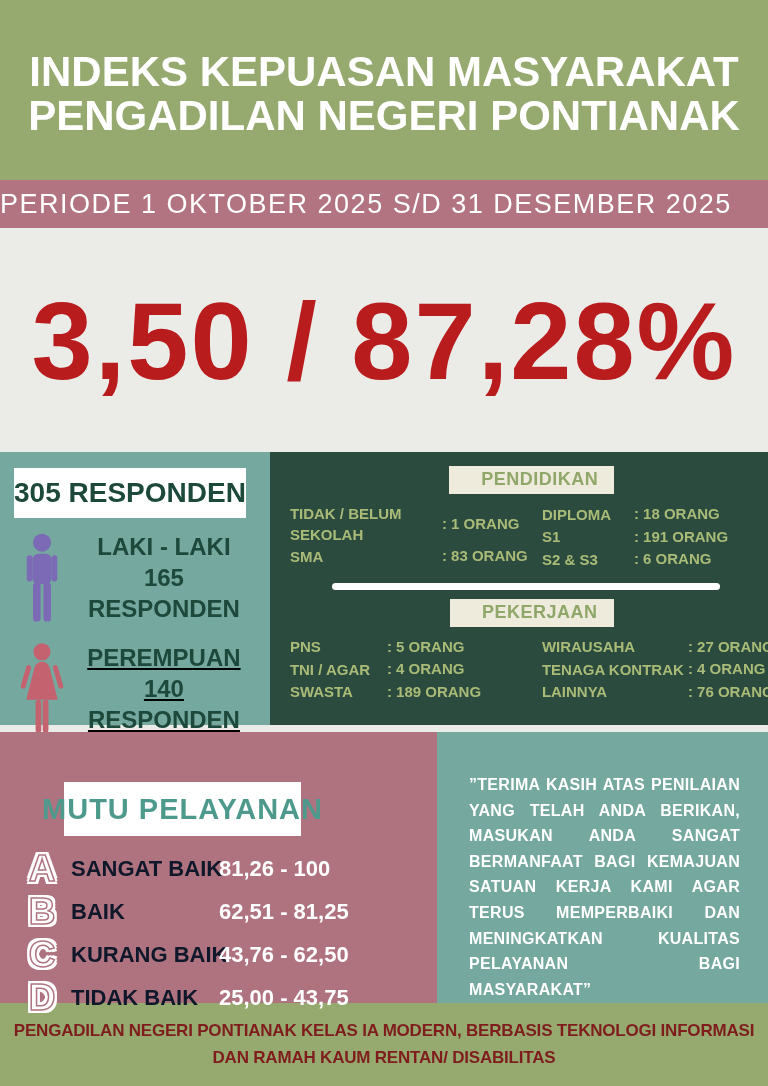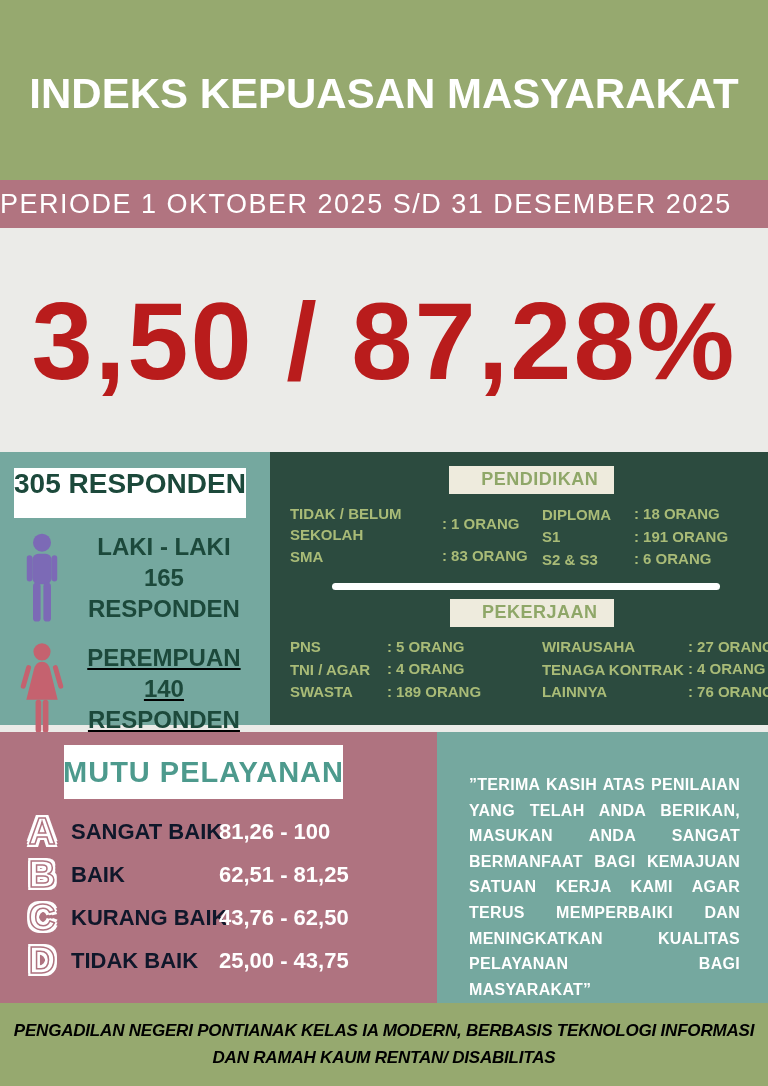--- a/index.html
+++ b/index.html
@@ -13,21 +13,21 @@
   .band-period { height:48px; background:#b17480; display:flex; align-items:center; justify-content:flex-start; }
   .period-text { color:#fff; font-size:27px; font-weight:400; letter-spacing:1.5px; white-space:nowrap; }
 
   
   .band-score { height:224px; background:#ebebe8; display:flex; align-items:center; justify-content:center; }
   .score-text { color:#b91c1c; font-size:110px; font-weight:700; letter-spacing:2px; white-space:nowrap; }
 
   
   .band-main { height:273px; display:flex; }
   .gender-panel { width:283px; background:#75a89f; }
-  .total-box { background:#ffffff; margin:16px 24px 0 14px; height:50px; display:flex; justify-content:center; }
+  .total-box { background:#ffffff; margin:16px 24px 0 14px; height:50px; display:flex; align-items:center; justify-content:center; }
   .total-text { color:#1c493b; font-size:28px; font-weight:700; white-space:nowrap; }
   .gender-row { display:flex; align-items:center; padding:0 10px 0 16px; }
   .gender-row.male { margin-top:13px; }
   .gender-row.female { margin-top:17px;text-decoration:underline; }
   .gender-icon { flex:0 0 52px; display:flex; justify-content:center; }
   .gender-text { flex:1; text-align:center; color:#1c493b; font-size:24px; font-weight:700; line-height:1.3; }
 
   .stats-panel { flex:1; background:#2c4b3f; padding:14px 18px 0 20px; }
   .section-label { background:#eeebdd; width:fit-content; margin:0 auto; padding:3px 16px 4px 32px; }
   .section-label span { color:#8fa768; font-size:18px; font-weight:700; letter-spacing:0.5px; }
@@ -42,45 +42,46 @@
   .pekerjaan .left .lbl { width:97px; }
   .pekerjaan .right .lbl { width:146px; }
   .srow .val { white-space:nowrap; }
   .divider { height:7px; background:#fff; border-radius:4px; margin:12px 0 9px 42px; width:388px; }
 
   .gap-strip { height:7px; background:#ebebe8; }
 
   
   .band-bottom { height:271px; display:flex; }
   .mutu-panel { width:437px; background:#af7380; padding-top:13px; }
-  .mutu-title-box { margin-left:64px; width:279px; height:54px; background:#ffffff; display:flex; align-items:center; justify-content:center; }
+  .mutu-title-box { margin-left:64px; width:237px; height:54px; background:#ffffff; display:flex; align-items:center; justify-content:center;margin-top:37px; }
   .mutu-title { color:#4d9a8d; font-size:29px; font-weight:700; letter-spacing:1px; white-space:nowrap; }
   .mutu-rows { margin-top:11px; padding-left:18px; }
   .mutu-row { display:flex; align-items:center; height:43px; }
   .grade-letter { width:48px; text-align:center; font-size:37px; font-weight:700; color:#fff;
       -webkit-text-stroke:1.5px #af7380;
       text-shadow:-3px -3px 0 #fff, 3px -3px 0 #fff, -3px 3px 0 #fff, 3px 3px 0 #fff,
                   -3px 0 0 #fff, 3px 0 0 #fff, 0 -3px 0 #fff, 0 3px 0 #fff; }
   .mutu-label { width:148px; margin-left:5px; color:#0f172a; font-size:22px; font-weight:700; white-space:nowrap; }
   .mutu-range { color:#fff; font-size:22px; font-weight:700; white-space:nowrap; }
 
   .quote-panel { flex:1; background:#75a89f; padding:40px 28px 0 32px; }
   .quote-text { color:#fff; font-size:16px; font-weight:700; line-height:1.6; text-align:justify; letter-spacing:0.3px; }
 
   
   .band-footer { height:83px; background:#96a96f; display:flex; flex-direction:column; align-items:center; justify-content:center; gap:7px; }
-  .footer-line { color:#000000; font-weight:700; font-size:17px; letter-spacing:-0.2px; white-space:nowrap;font-style:italic; }
+  .footer-line { color:#7f1d1d; font-weight:700; font-size:17px; letter-spacing:-0.2px; white-space:nowrap; }
 </style>
 </head>
 <body>
 
 <div id="poster">
 
   <div class="band-header">
     <div class="title-line">INDEKS KEPUASAN MASYARAKAT</div>
+    <div class="title-line">PENGADILAN NEGERI PONTIANAK</div>
   </div>
 
   <div class="band-period">
     <div class="period-text">PERIODE 1 OKTOBER 2025 S/D 31 DESEMBER 2025</div>
   </div>
 
   <div class="band-score">
     <div class="score-text">3,50 / 87,28%</div>
   </div>
 

